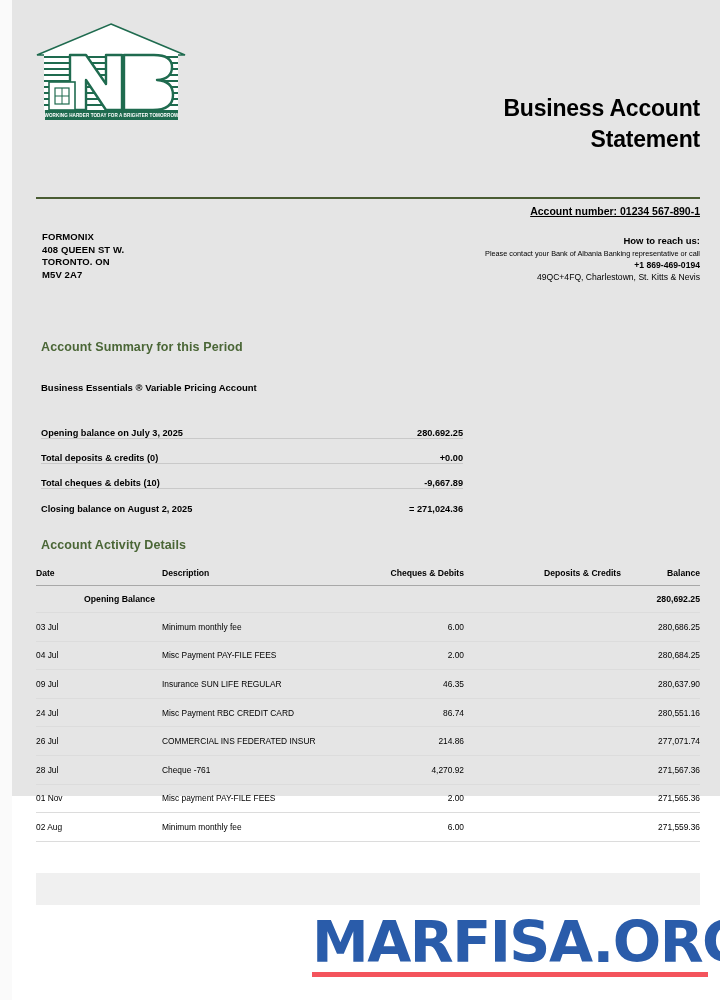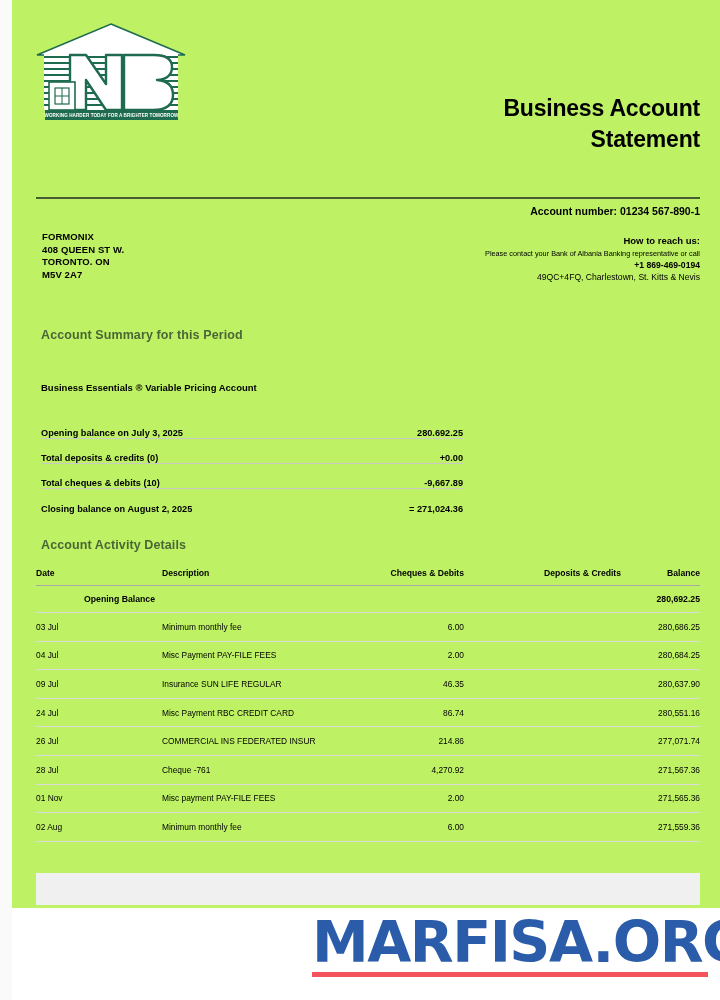--- a/index.html
+++ b/index.html
@@ -13,22 +13,22 @@
     height: 1000px;
     position: relative;
     font-family: "Liberation Sans", sans-serif;
     color: #000000;
     overflow: hidden;
   }
   .page {
     position: absolute;
     left: 0; top: 0;
     width: 720px;
-    height: 908px;
-    background: #bef264;
+    height: 796px;
+    background: #e5e5e5;
   }
   .edge-left {
     position: absolute;
     left: 0; top: 0;
     width: 12px; height: 1000px;
     background: #fafafa;
   }
 
   
   .logo-wrap {
@@ -73,20 +73,21 @@
   }
   .contact .period {
     font-size: 10.5px;
     font-weight: bold;
     margin-bottom: 14px;
   }
   .contact .acctno {
     font-size: 10.5px;
     font-weight: bold;
     margin-bottom: 18px;
+    text-decoration: underline;
   }
   .contact .reach {
     font-size: 9.5px;
     font-weight: bold;
     margin-bottom: 2px;
   }
   .contact .reach-sub {
     font-size: 7.3px;
     line-height: 11px;
   }
@@ -101,21 +102,21 @@
   }
 
   
   .sec-head {
     position: absolute;
     font-size: 12.5px;
     font-weight: bold;
     color: #4a6636;
     letter-spacing: 0.1px;
   }
-  #sumHead { left: 41px; top: 328px; }
+  #sumHead { left: 41px; top: 340px; }
   #actHead { left: 41px; top: 538px; }
 
   .prod-name {
     position: absolute;
     left: 41px; top: 382px;
     font-size: 9.5px;
     font-weight: bold;
   }
 
   

